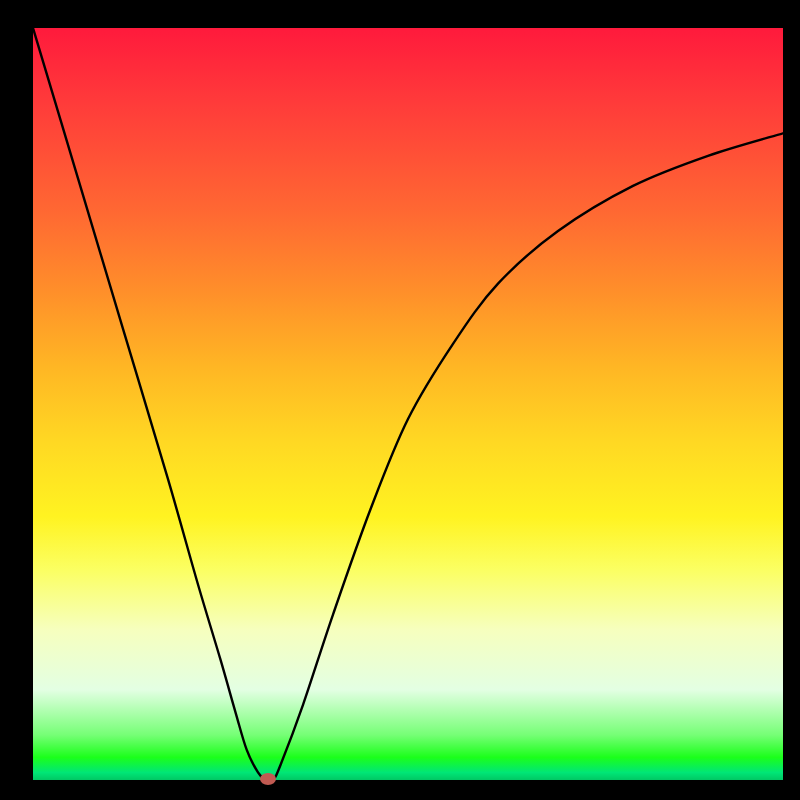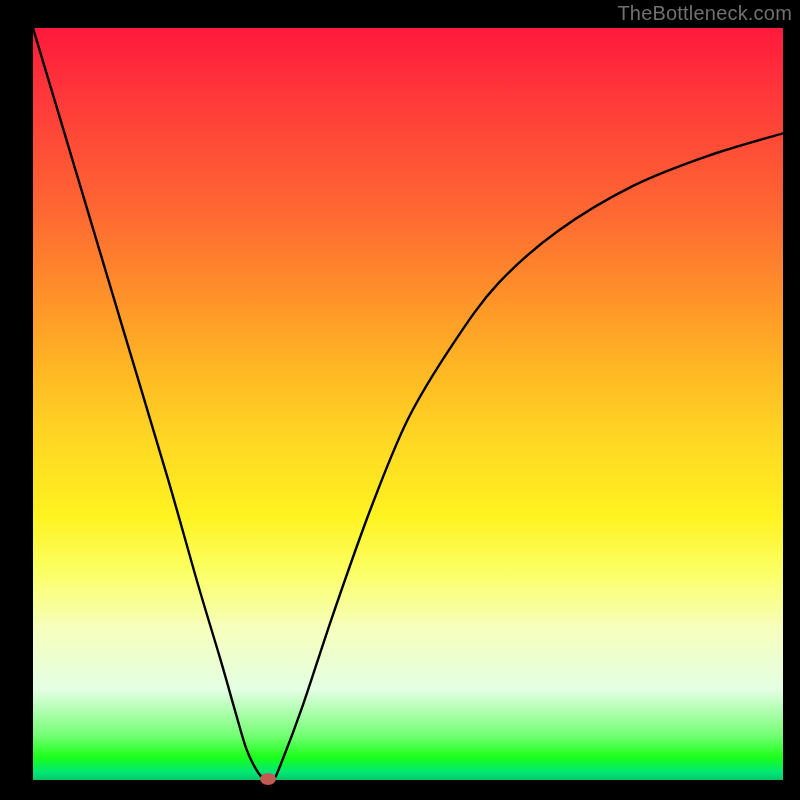--- a/index.html
+++ b/index.html
@@ -59,20 +59,19 @@
     height: 12px;
     background: #c05a52;
     border-radius: 50% / 50%;
     transform: translate(-50%, -50%);
   }
 </style>
 </head>
 <body>
 
 <div class="frame">
-  <div class="attribution">TheBottleneck.com</div>
   <div class="plot" id="plot" style="left: 33px; top: 28px; width: 750px; height: 752px;">
     <svg class="curve" id="curve-svg" viewBox="0 0 750 752" preserveAspectRatio="none">
       <path id="curve-path" fill="none" stroke="#000" stroke-width="2.4" stroke-linecap="round" stroke-linejoin="round" d="M 0.00 0.00 C 7.50 25.07, 30.00 100.27, 45.00 150.40 C 60.00 200.53, 75.00 250.67, 90.00 300.80 C 105.00 350.93, 122.50 408.59, 135.00 451.20 C 147.50 493.81, 156.25 526.40, 165.00 556.48 C 173.75 586.56, 181.25 610.37, 187.50 631.68 C 193.75 652.99, 198.13 669.28, 202.50 684.32 C 206.88 699.36, 210.00 711.89, 213.75 721.92 C 217.50 731.95, 221.88 739.47, 225.00 744.48 C 228.13 749.49, 230.00 750.75, 232.50 752.00 C 235.00 753.25, 237.50 754.51, 240.00 752.00 C 242.50 749.49, 242.50 749.49, 247.50 736.96 C 252.50 724.43, 261.25 701.87, 270.00 676.80 C 278.75 651.73, 288.75 619.15, 300.00 586.56 C 311.25 553.97, 325.00 513.87, 337.50 481.28 C 350.00 448.69, 361.25 418.61, 375.00 391.04 C 388.75 363.47, 405.00 338.40, 420.00 315.84 C 435.00 293.28, 447.50 274.48, 465.00 255.68 C 482.50 236.88, 502.50 219.33, 525.00 203.04 C 547.50 186.75, 575.00 170.45, 600.00 157.92 C 625.00 145.39, 650.00 136.61, 675.00 127.84 C 700.00 119.07, 737.50 109.04, 750.00 105.28"></path>
     </svg>
     <div class="marker" id="min-marker" style="left: 234.75px; top: 751px;"></div>
   </div>
 </div>
 
 </body></html>

